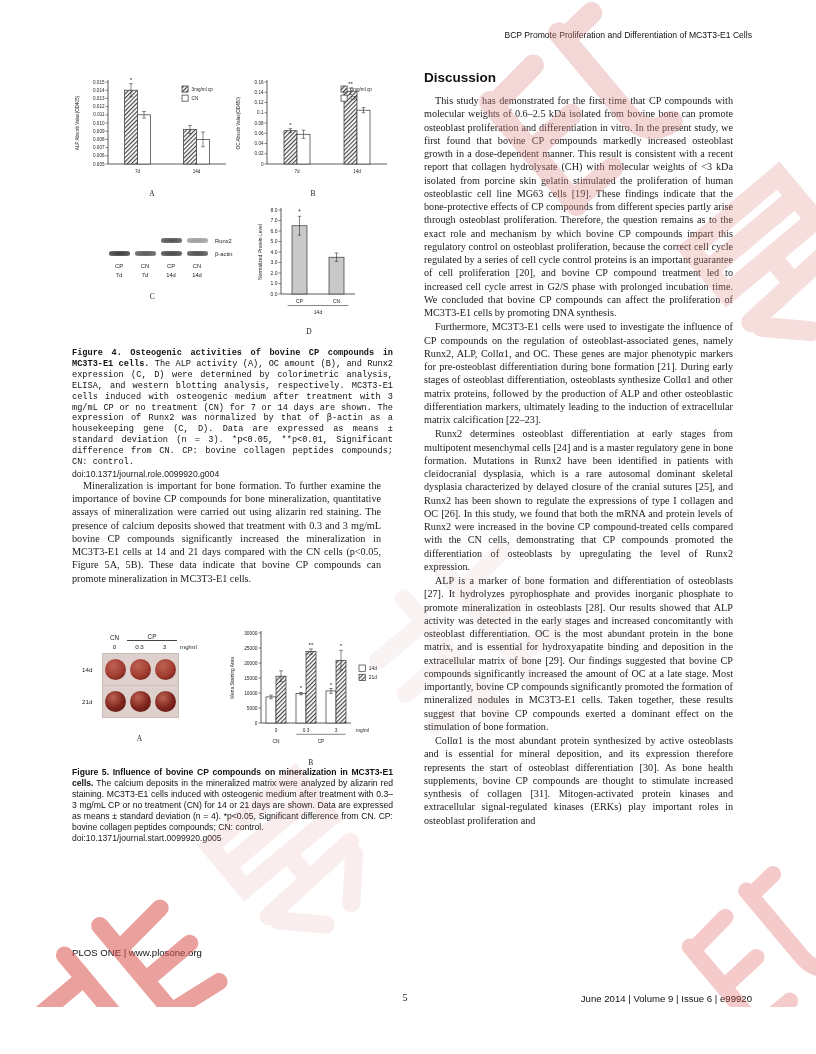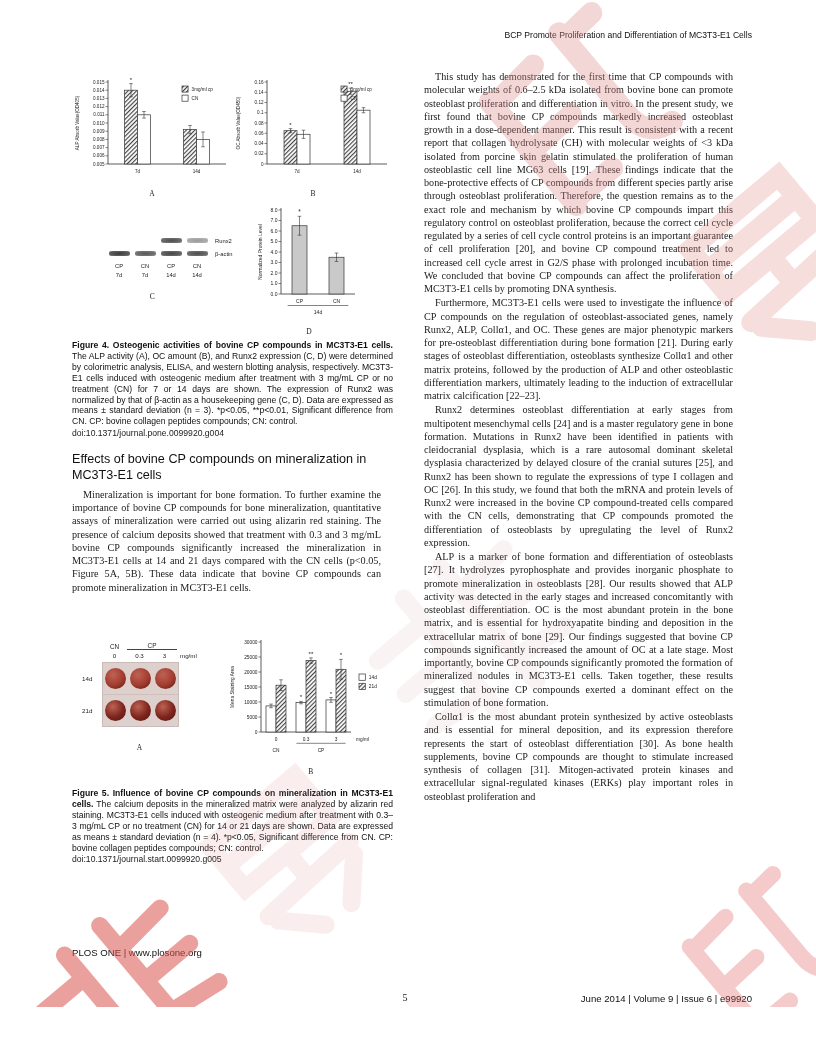--- a/index.html
+++ b/index.html
@@ -282,28 +282,27 @@
               <text x="44.5" y="103" text-anchor="middle" font-size="5" fill="#222">CP</text>
               <text x="81.5" y="103" text-anchor="middle" font-size="5" fill="#222">CN</text>
               <line x1="32.66" y1="105.5" x2="93.34" y2="105.5" stroke="#333" stroke-width="0.6"></line>
               <text x="63" y="114" text-anchor="middle" font-size="5" fill="#222">14d</text>
             </svg>
           <span class="panel-label">D</span>
         </div>
       </div>
     </div>
 
-    <p class="caption" style="margin-top:4px;">
+    <p class="caption" style="margin-top:12px;font-family:Liberation Mono, monospace;">
       <span class="cap-bold">Figure 4. Osteogenic activities of bovine CP compounds in MC3T3-E1 cells.</span>
       <span>The ALP activity (A), OC amount (B), and Runx2 expression (C, D) were determined by colorimetric analysis, ELISA, and western blotting analysis, respectively. MC3T3-E1 cells induced with osteogenic medium after treatment with 3 mg/mL CP or no treatment (CN) for 7 or 14 days are shown. The expression of Runx2 was normalized by that of β-actin as a housekeeping gene (C, D). Data are expressed as means ± standard deviation (n = 3). *p&lt;0.05, **p&lt;0.01, Significant difference from CN. CP: bovine collagen peptides compounds; CN: control.</span>
     </p>
-    <div class="caption-doi">doi:10.1371/journal.pone.0099920.g004</div>
-
-
-    <h2 class="section-heading">Effects of bovine CP compounds on mineralization in MC3T3-E1 cells</h2>
+    <div class="caption-doi">doi:10.1371/journal.role.0099920.g004</div>
+
+
 
     <p class="body-text indent">Mineralization is important for bone formation. To further examine the importance of bovine CP compounds for bone mineralization, quantitative assays of mineralization were carried out using alizarin red staining. The presence of calcium deposits showed that treatment with 0.3 and 3 mg/mL bovine CP compounds significantly increased the mineralization in MC3T3-E1 cells at 14 and 21 days compared with the CN cells (p&lt;0.05, Figure 5A, 5B). These data indicate that bovine CP compounds can promote mineralization in MC3T3-E1 cells.</p>
 
     <div class="figure-block" style="margin-top:38px;">
       <div class="fig-row" style="margin-left:10px; gap:30px;">
         <div class="panel">
           <div class="plate" id="plate">
               <div class="plate-top">
                 <div class="pg" style="width: 25px;">CN</div>
                 <div class="pg pg-cp" style="width: 50px;">CP</div>
@@ -410,29 +409,30 @@
               <rect x="132" y="42" width="6.3" height="6.3" fill="#fff" stroke="#333" stroke-width="0.7"></rect>
               <text x="141.8" y="47.04" font-size="4.8" fill="#222">14d</text>
               <rect x="132" y="51.3" width="6.3" height="6.3" fill="url(#h3)" stroke="#333" stroke-width="0.7"></rect>
               <text x="141.8" y="56.339999999999996" font-size="4.8" fill="#222">21d</text>
             </svg>
           <span class="panel-label">B</span>
         </div>
       </div>
     </div>
 
-    <p class="caption" style="margin-top:12px;">
+    <p class="caption" style="margin-top:0;">
       <span class="cap-bold">Figure 5. Influence of bovine CP compounds on mineralization in MC3T3-E1 cells.</span>
       <span>The calcium deposits in the mineralized matrix were analyzed by alizarin red staining. MC3T3-E1 cells induced with osteogenic medium after treatment with 0.3–3 mg/mL CP or no treatment (CN) for 14 or 21 days are shown. Data are expressed as means ± standard deviation (n = 4). *p&lt;0.05, Significant difference from CN. CP: bovine collagen peptides compounds; CN: control.</span>
     </p>
     <div class="caption-doi">doi:10.1371/journal.start.0099920.g005</div>
 
   </div>
 
   <div class="col col-right">
+    <h1 class="discussion-heading">Discussion</h1>
     <p class="body-text indent">This study has demonstrated for the first time that CP compounds with molecular weights of 0.6–2.5 kDa isolated from bovine bone can promote osteoblast proliferation and differentiation in vitro. In the present study, we first found that bovine CP compounds markedly increased osteoblast growth in a dose-dependent manner. This result is consistent with a recent report that collagen hydrolysate (CH) with molecular weights of &lt;3 kDa isolated from porcine skin gelatin stimulated the proliferation of human osteoblastic cell line MG63 cells [19]. These findings indicate that the bone-protective effects of CP compounds from different species partly arise through osteoblast proliferation. Therefore, the question remains as to the exact role and mechanism by which bovine CP compounds impart this regulatory control on osteoblast proliferation, because the correct cell cycle regulated by a series of cell cycle control proteins is an important guarantee of cell proliferation [20], and bovine CP compound treatment led to increased cell cycle arrest in G2/S phase with prolonged incubation time. We concluded that bovine CP compounds can affect the proliferation of MC3T3-E1 cells by promoting DNA synthesis.</p>
     <p class="body-text indent">Furthermore, MC3T3-E1 cells were used to investigate the influence of CP compounds on the regulation of osteoblast-associated genes, namely Runx2, ALP, Collα1, and OC. These genes are major phenotypic markers for pre-osteoblast differentiation during bone formation [21]. During early stages of osteoblast differentiation, osteoblasts synthesize Collα1 and other matrix proteins, followed by the production of ALP and other osteoblastic differentiation markers, ultimately leading to the induction of extracellular matrix calcification [22–23].</p>
     <p class="body-text indent">Runx2 determines osteoblast differentiation at early stages from multipotent mesenchymal cells [24] and is a master regulatory gene in bone formation. Mutations in Runx2 have been identified in patients with cleidocranial dysplasia, which is a rare autosomal dominant skeletal dysplasia characterized by delayed closure of the cranial sutures [25], and Runx2 has been shown to regulate the expressions of type I collagen and OC [26]. In this study, we found that both the mRNA and protein levels of Runx2 were increased in the bovine CP compound-treated cells compared with the CN cells, demonstrating that CP compounds promoted the differentiation of osteoblasts by upregulating the level of Runx2 expression.</p>
     <p class="body-text indent">ALP is a marker of bone formation and differentiation of osteoblasts [27]. It hydrolyzes pyrophosphate and provides inorganic phosphate to promote mineralization in osteoblasts [28]. Our results showed that ALP activity was detected in the early stages and increased concomitantly with osteoblast differentiation. OC is the most abundant protein in the bone matrix, and is essential for hydroxyapatite binding and deposition in the extracellular matrix of bone [29]. Our findings suggested that bovine CP compounds significantly increased the amount of OC at a late stage. Most importantly, bovine CP compounds significantly promoted the formation of mineralized nodules in MC3T3-E1 cells. Taken together, these results suggest that bovine CP compounds exerted a dominant effect on the stimulation of bone formation.</p>
     <p class="body-text indent">Collα1 is the most abundant protein synthesized by active osteoblasts and is essential for mineral deposition, and its expression therefore represents the start of osteoblast differentiation [30]. As bone health supplements, bovine CP compounds are thought to stimulate increased synthesis of collagen [31]. Mitogen-activated protein kinases and extracellular signal-regulated kinases (ERKs) play important roles in osteoblast proliferation and</p>
   </div>
 
   <div class="footer-left">PLOS ONE | www.plosone.org</div>
   <div class="footer-page">5</div>
   <div class="footer-right">June 2014 | Volume 9 | Issue 6 | e99920</div>

